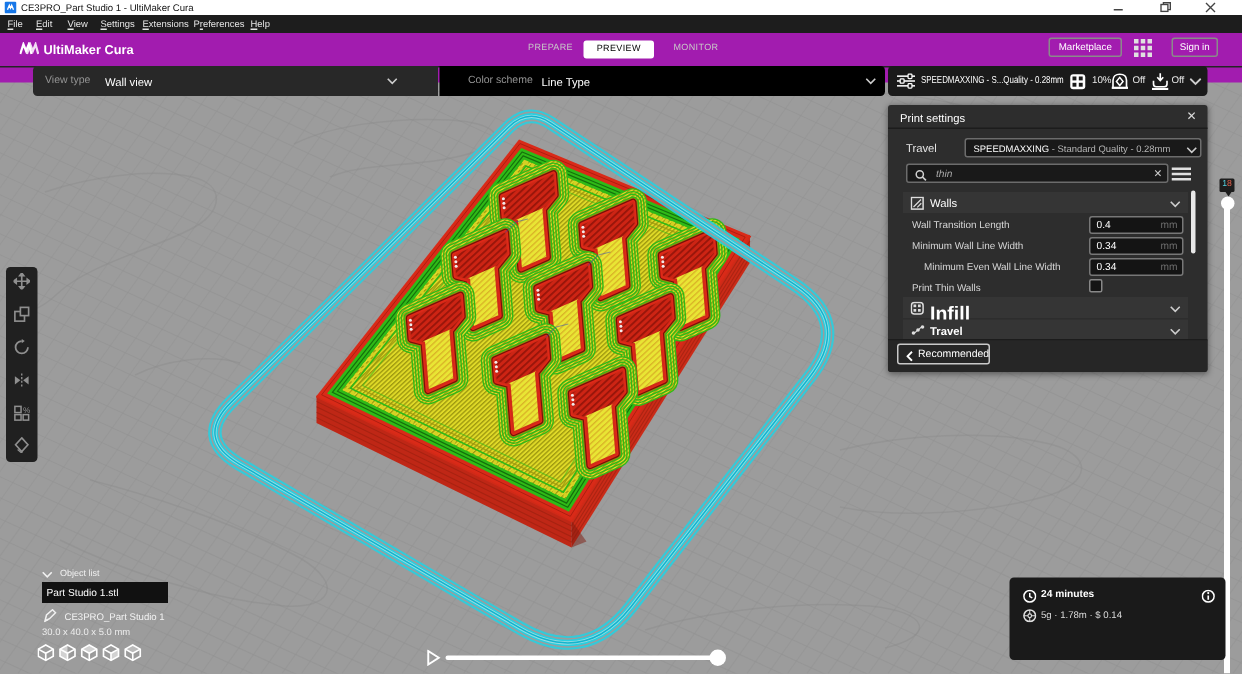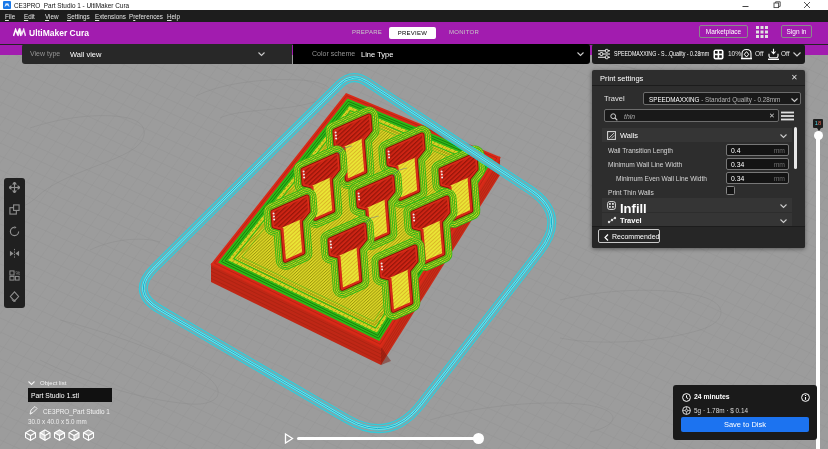--- a/index.html
+++ b/index.html
@@ -794,18 +794,17 @@
       <circle cx="4.5" cy="4.5" r="3.9" fill="none" stroke="#fff" stroke-width="1"></circle>
       <line x1="4.5" y1="4" x2="4.5" y2="6.8" stroke="#fff" stroke-width="1.1"></line>
       <circle cx="4.5" cy="2.4" r="0.7" fill="#fff"></circle>
     </svg>
  <svg class="abs" style="left:9px;top:21px" width="9" height="9" viewBox="0 0 9 9">
       <circle cx="4.5" cy="4.5" r="3.9" fill="none" stroke="#ddd" stroke-width="1"></circle>
       <circle cx="4.5" cy="4.5" r="1.2" fill="none" stroke="#ddd" stroke-width="0.8"></circle>
       <path d="M4.5,0.6 L4.5,3.3 M4.5,5.7 L4.5,8.4 M0.6,4.5 L3.3,4.5 M5.7,4.5 L8.4,4.5" stroke="#ddd" stroke-width="0.7"></path>
     </svg>
  <span class="abs" style="left:21px;top:22px;font-size:6.4px;color:#d9d9d9">5g · 1.78m · $ 0.14</span>
- <div class="abs" style="left:8px;top:32px;width:128px;height:15px;background:#1c73f0;border-radius:2px;text-align:center;line-height:15px;font-size:7.5px;color:#fff">Save to Disk</div>
 </div>
 <svg class="abs" style="left:284px;top:433px" width="10" height="11">
     <path d="M1.5,1 L8.5,5.5 L1.5,10 Z" fill="none" stroke="#fff" stroke-width="1.3"></path>
   </svg>
 <div class="abs" style="left:297px;top:437px;width:183px;height:3px;background:#fff;border-radius:2px"></div>
 <div class="abs" style="left:473px;top:433px;width:11px;height:11px;background:#fff;border-radius:50%"></div>
 </body></html>

